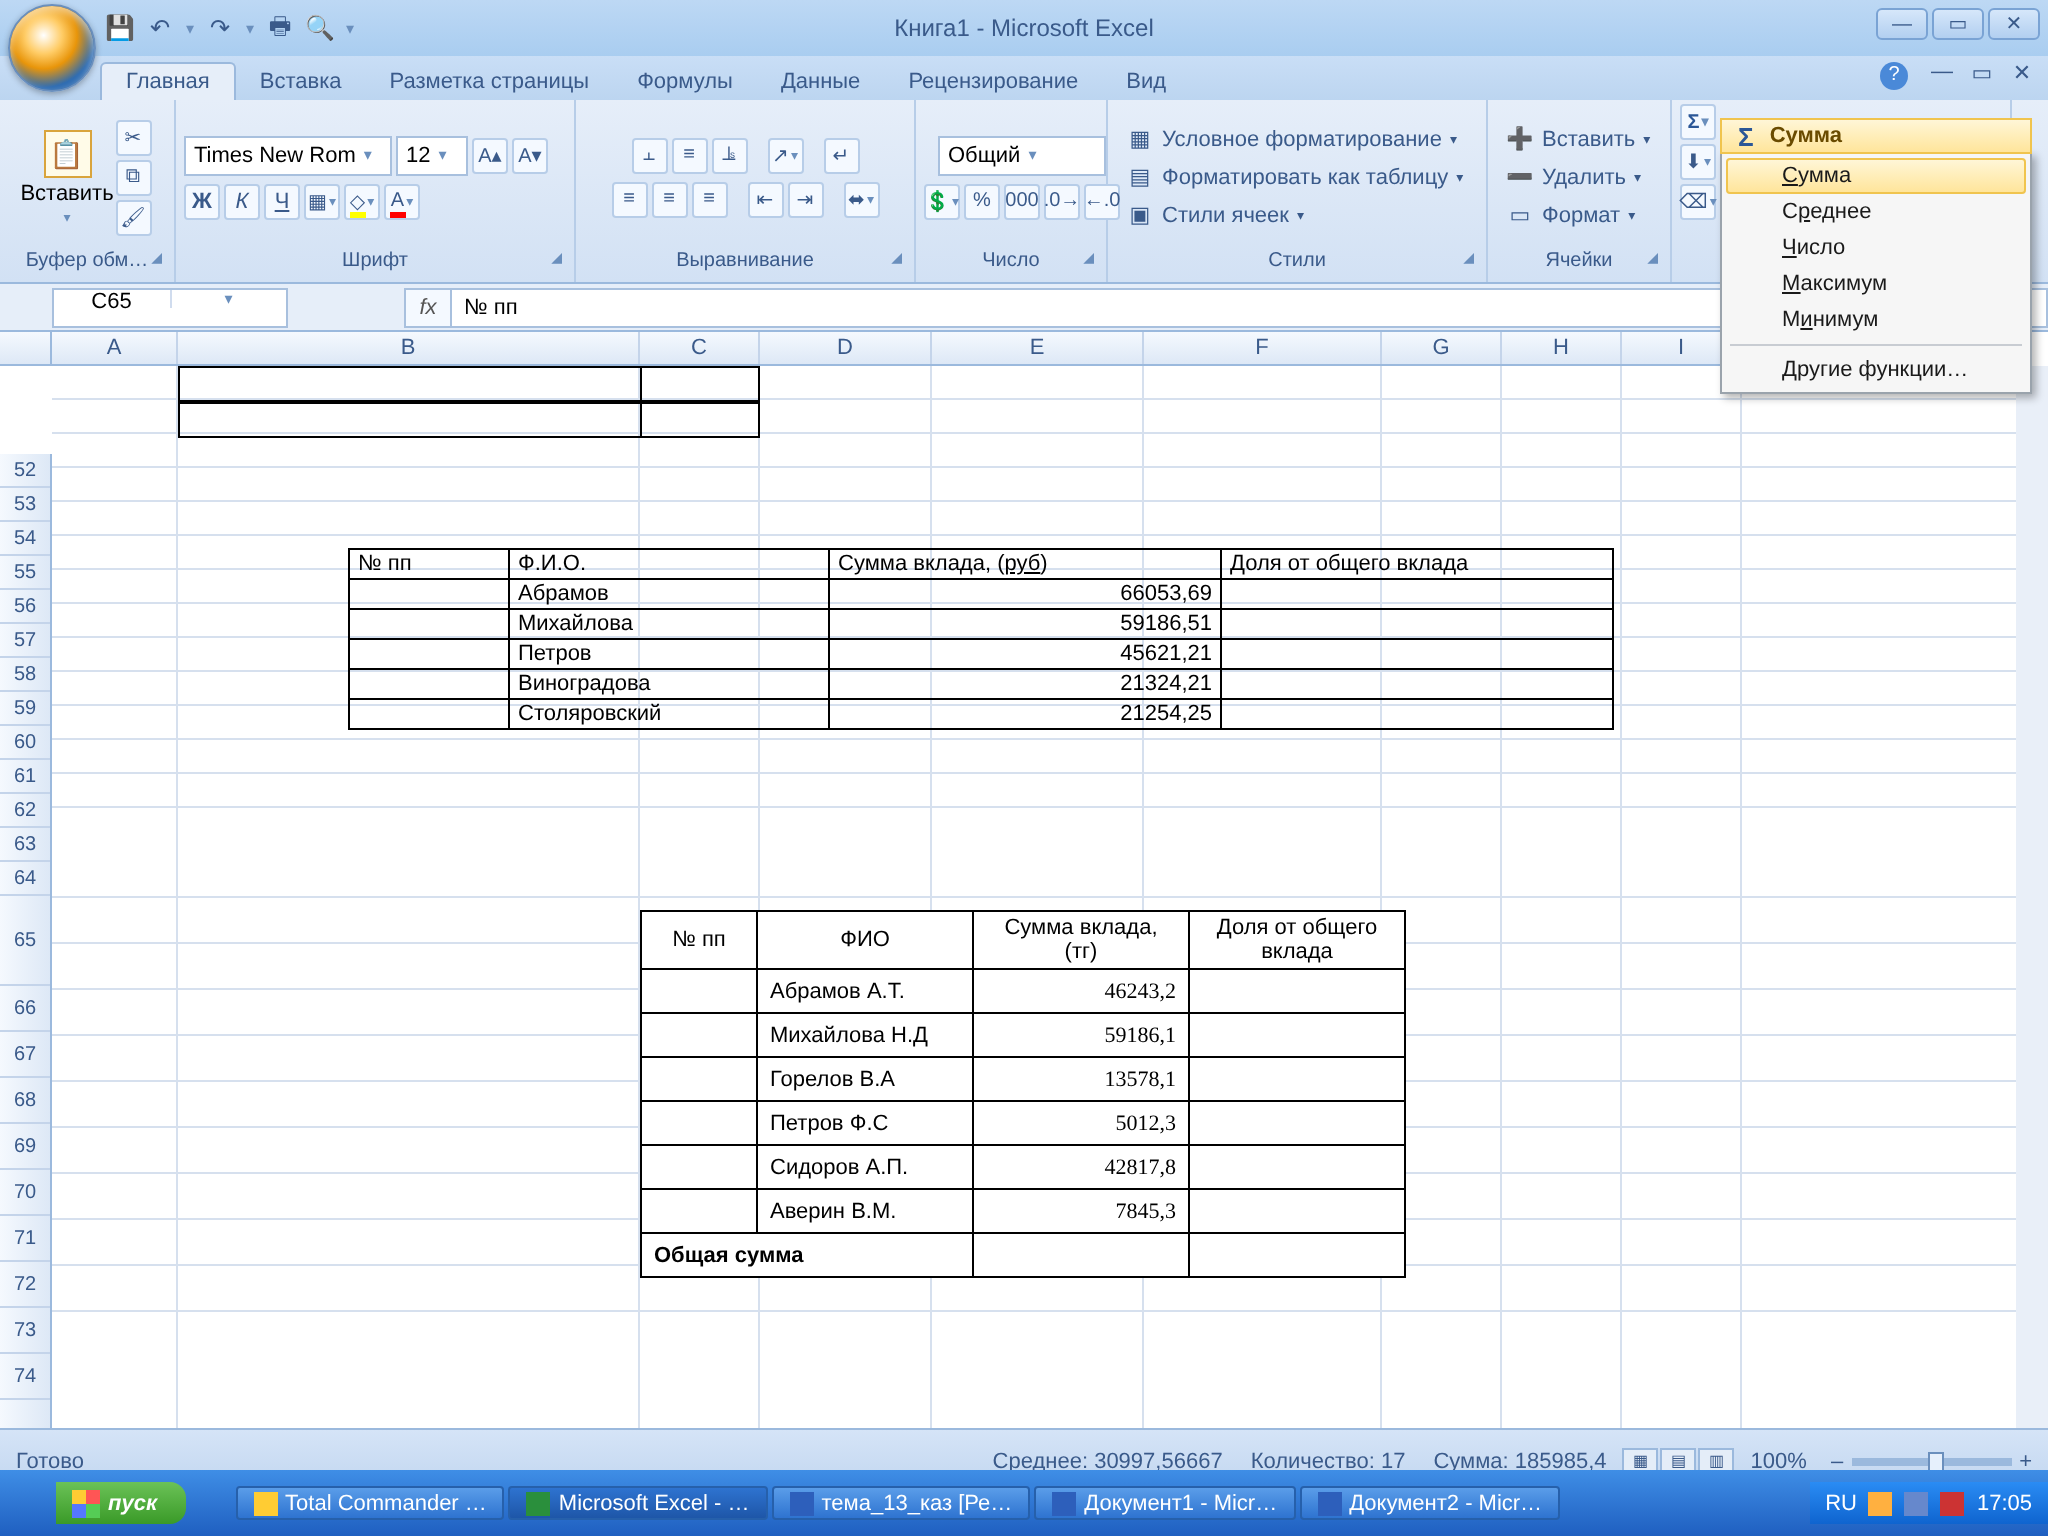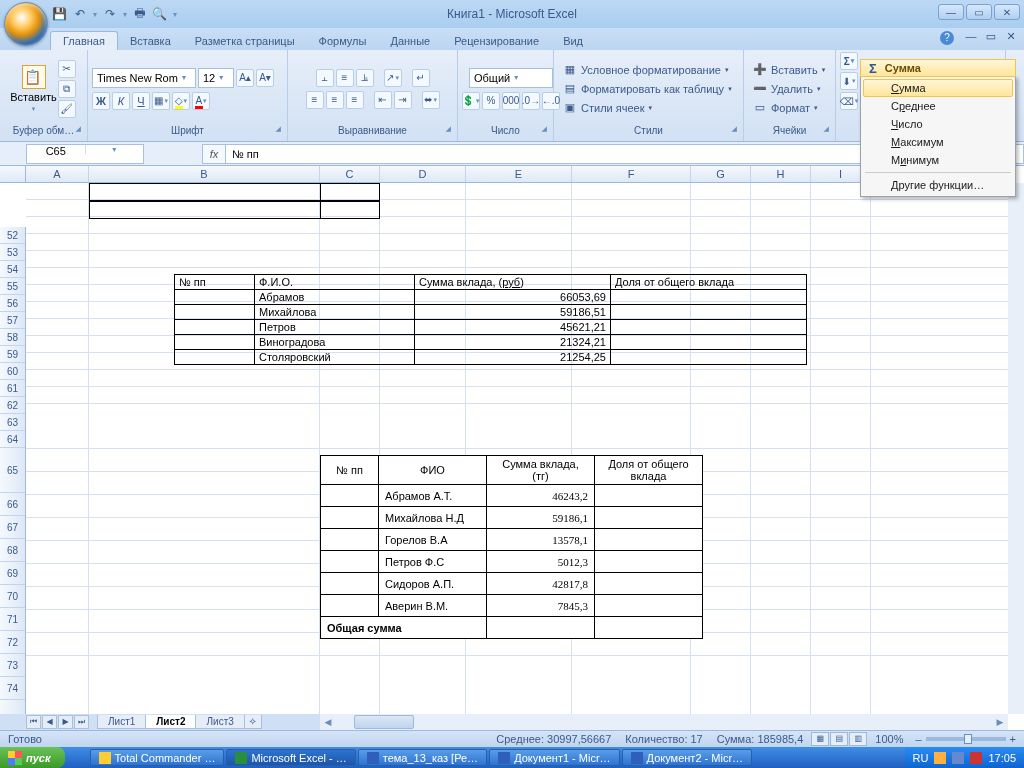--- a/index.html
+++ b/index.html
@@ -71,30 +71,30 @@
 .hscroll .arrow { width: 16px; text-align:center; font-size: 9px; color:#6a8fbd;}
 
 
 .sheet-tabs { position: absolute; bottom: 0; left: 0; height: 16px; width: 320px; background: #cfe0f4; display: flex; align-items: center; padding-left: 26px;}
 .sheet-tabs .nav { display:flex; gap:1px; margin-right: 8px;}
 .sheet-tabs .nav span { width: 15px; height: 14px; background: #e4edf8; border:1px solid #a8c0de; font-size:8px; text-align:center; line-height:12px; color:#3a5a8a;}
 .sheet-tab { padding: 1px 10px; background: #e4edf8; border: 1px solid #a8c0de; border-top:none; font-size: 10px; color:#3a5a8a; margin-right:-1px;}
 .sheet-tab.active { background: #fff; font-weight: bold; color:#000;}
 
 
-.status-bar { position: absolute; bottom: 21px; left: 0; right: 0; height: 17px; background: linear-gradient(#d5e4f7,#c0d5ef); border-top: 1px solid #9bb9dd; display: flex; align-items: center; padding: 0 8px; color:#3a5a8a; font-size: 10px;}
+.status-bar { position: absolute; bottom: 21px; left: 0; right: 0; height: 17px; background: linear-gradient(#d5e4f7,#c0d5ef); border-top: 1px solid #9bb9dd; display: flex; align-items: center; padding: 16px 8px; color:#3a5a8a; font-size: 10px;}
 .status-bar .spacer { flex: 1;}
 .zoom { display: flex; align-items: center; gap: 4px; margin-left: 12px;}
 .zoom-slider { width: 80px; height: 4px; background: #9bb9dd; position: relative;}
 .zoom-slider .thumb { position:absolute; left: 38px; top:-3px; width:8px; height:10px; background:#e6f0fc; border:1px solid #6a8fbd;}
 .view-btns { display: flex; gap: 1px; margin-left: 8px;}
 .view-btns span { width: 18px; height: 14px; border: 1px solid #9bb9dd; background: #e4edf8; font-size: 8px; text-align:center; line-height:12px;}
 
 
-.taskbar { position: absolute; bottom: 0; left: 0; right: 0; height: 21px; background: linear-gradient(#3f8ee6,#1f5fc0); display: flex; align-items: center;}
+.taskbar { position: absolute; bottom: 0; left: 0; right: 0; height: 33px; background: linear-gradient(#3f8ee6,#1f5fc0); display: flex; align-items: center; padding-left: 28px;}
 .start { height: 21px; padding: 0 14px 0 8px; background: linear-gradient(#6bc257,#3a9a28); color:#fff; font-weight:bold; font-style: italic; display:flex; align-items:center; gap:4px; border-radius: 0 8px 8px 0;}
 .start .flag { width: 14px; height: 14px; background: conic-gradient(#f55 0 90deg,#5c5 0 180deg,#57f 0 270deg,#fc3 0);}
 .task { height: 17px; margin: 0 1px; padding: 0 8px; background: linear-gradient(#5a9de9,#2e73d0); color: #fff; font-size: 10px; display: flex; align-items: center; gap: 4px; border: 1px solid #2660ab; border-radius: 2px; max-width: 150px; overflow:hidden; white-space:nowrap;}
 .task.active { background: linear-gradient(#2e73d0,#1e56a8);}
 .task .ticon { width: 12px; height: 12px;}
 .tray { margin-left: auto; background: linear-gradient(#2a8cf4,#0f64cf); height: 21px; display:flex; align-items:center; padding: 0 8px; gap: 6px; color:#fff; font-size: 10px;}
 .tray .ticon { width: 12px; height: 12px;}
 
 
 .tbl1 { position: absolute; font-family: "Times New Roman", serif; font-size: 12px; border-collapse: collapse;}

